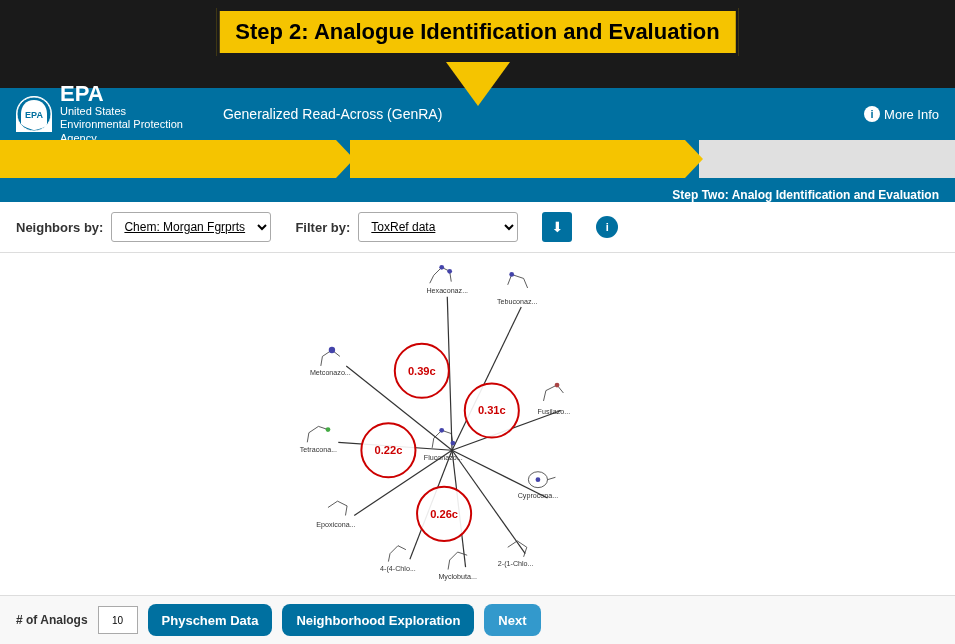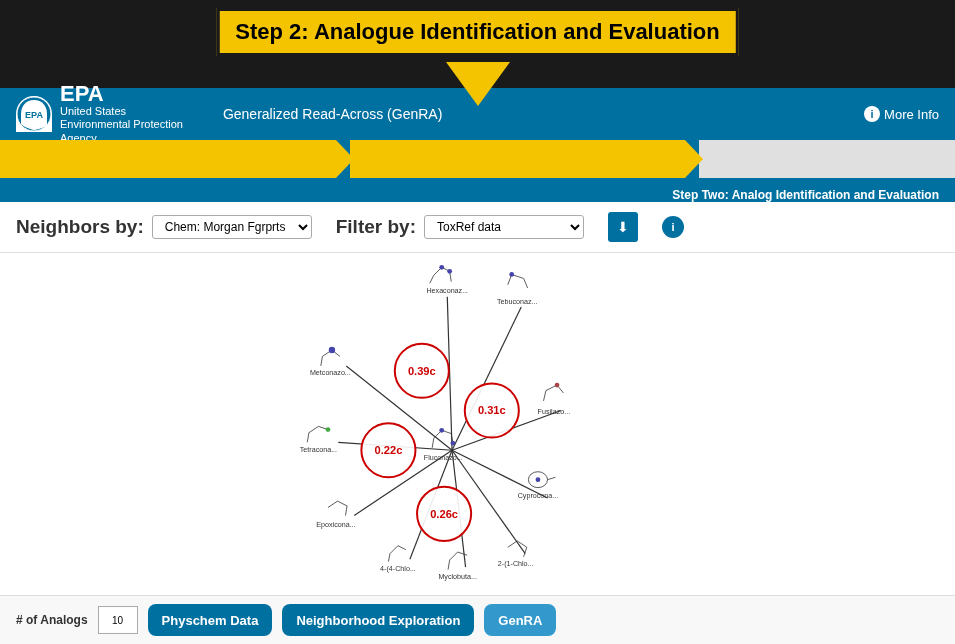--- a/index.html
+++ b/index.html
@@ -210,32 +210,33 @@
       padding: 10px 16px;
       gap: 24px;
       border-bottom: 1px solid #ddd;
     }
     .control-group {
       display: flex;
       align-items: center;
       gap: 8px;
     }
     .control-label {
-      font-size: 19px;
+      font-size: 13px;
       font-weight: bold;
       color: #333;
     }
     .control-select {
-      height: 24px;
+      height: 30px;
       padding: 0 8px;
       border: 1px solid #aaa;
       border-radius: 3px;
       font-size: 12px;
       background: #fff;
       min-width: 160px;
+      text-decoration: underline;
     }
     .icon-btn {
       width: 30px;
       height: 30px;
       background: #0070a0;
       border: none;
       border-radius: 3px;
       color: #fff;
       font-size: 14px;
       cursor: pointer;
@@ -486,15 +487,15 @@
       <circle cx="218" cy="328" r="34" fill="rgba(255,255,255,0.9)" stroke="#cc0000" stroke-width="2.5"></circle>
       <text x="218" y="333" text-anchor="middle" font-size="14" font-weight="bold" fill="#cc0000">0.26c</text>
     </svg>
   </div>
 
   <div class="bottom-bar">
     <span class="analogs-label"># of Analogs</span>
     <input type="text" class="analogs-input" value="10" style="">
     <button class="btn-primary">Physchem Data</button>
     <button class="btn-primary">Neighborhood Exploration</button>
-    <button class="btn-primary btn-next">GenRA</button>
+    <button class="btn-primary btn-next">Next</button>
   </div>
 </div>
 
 </body></html>

